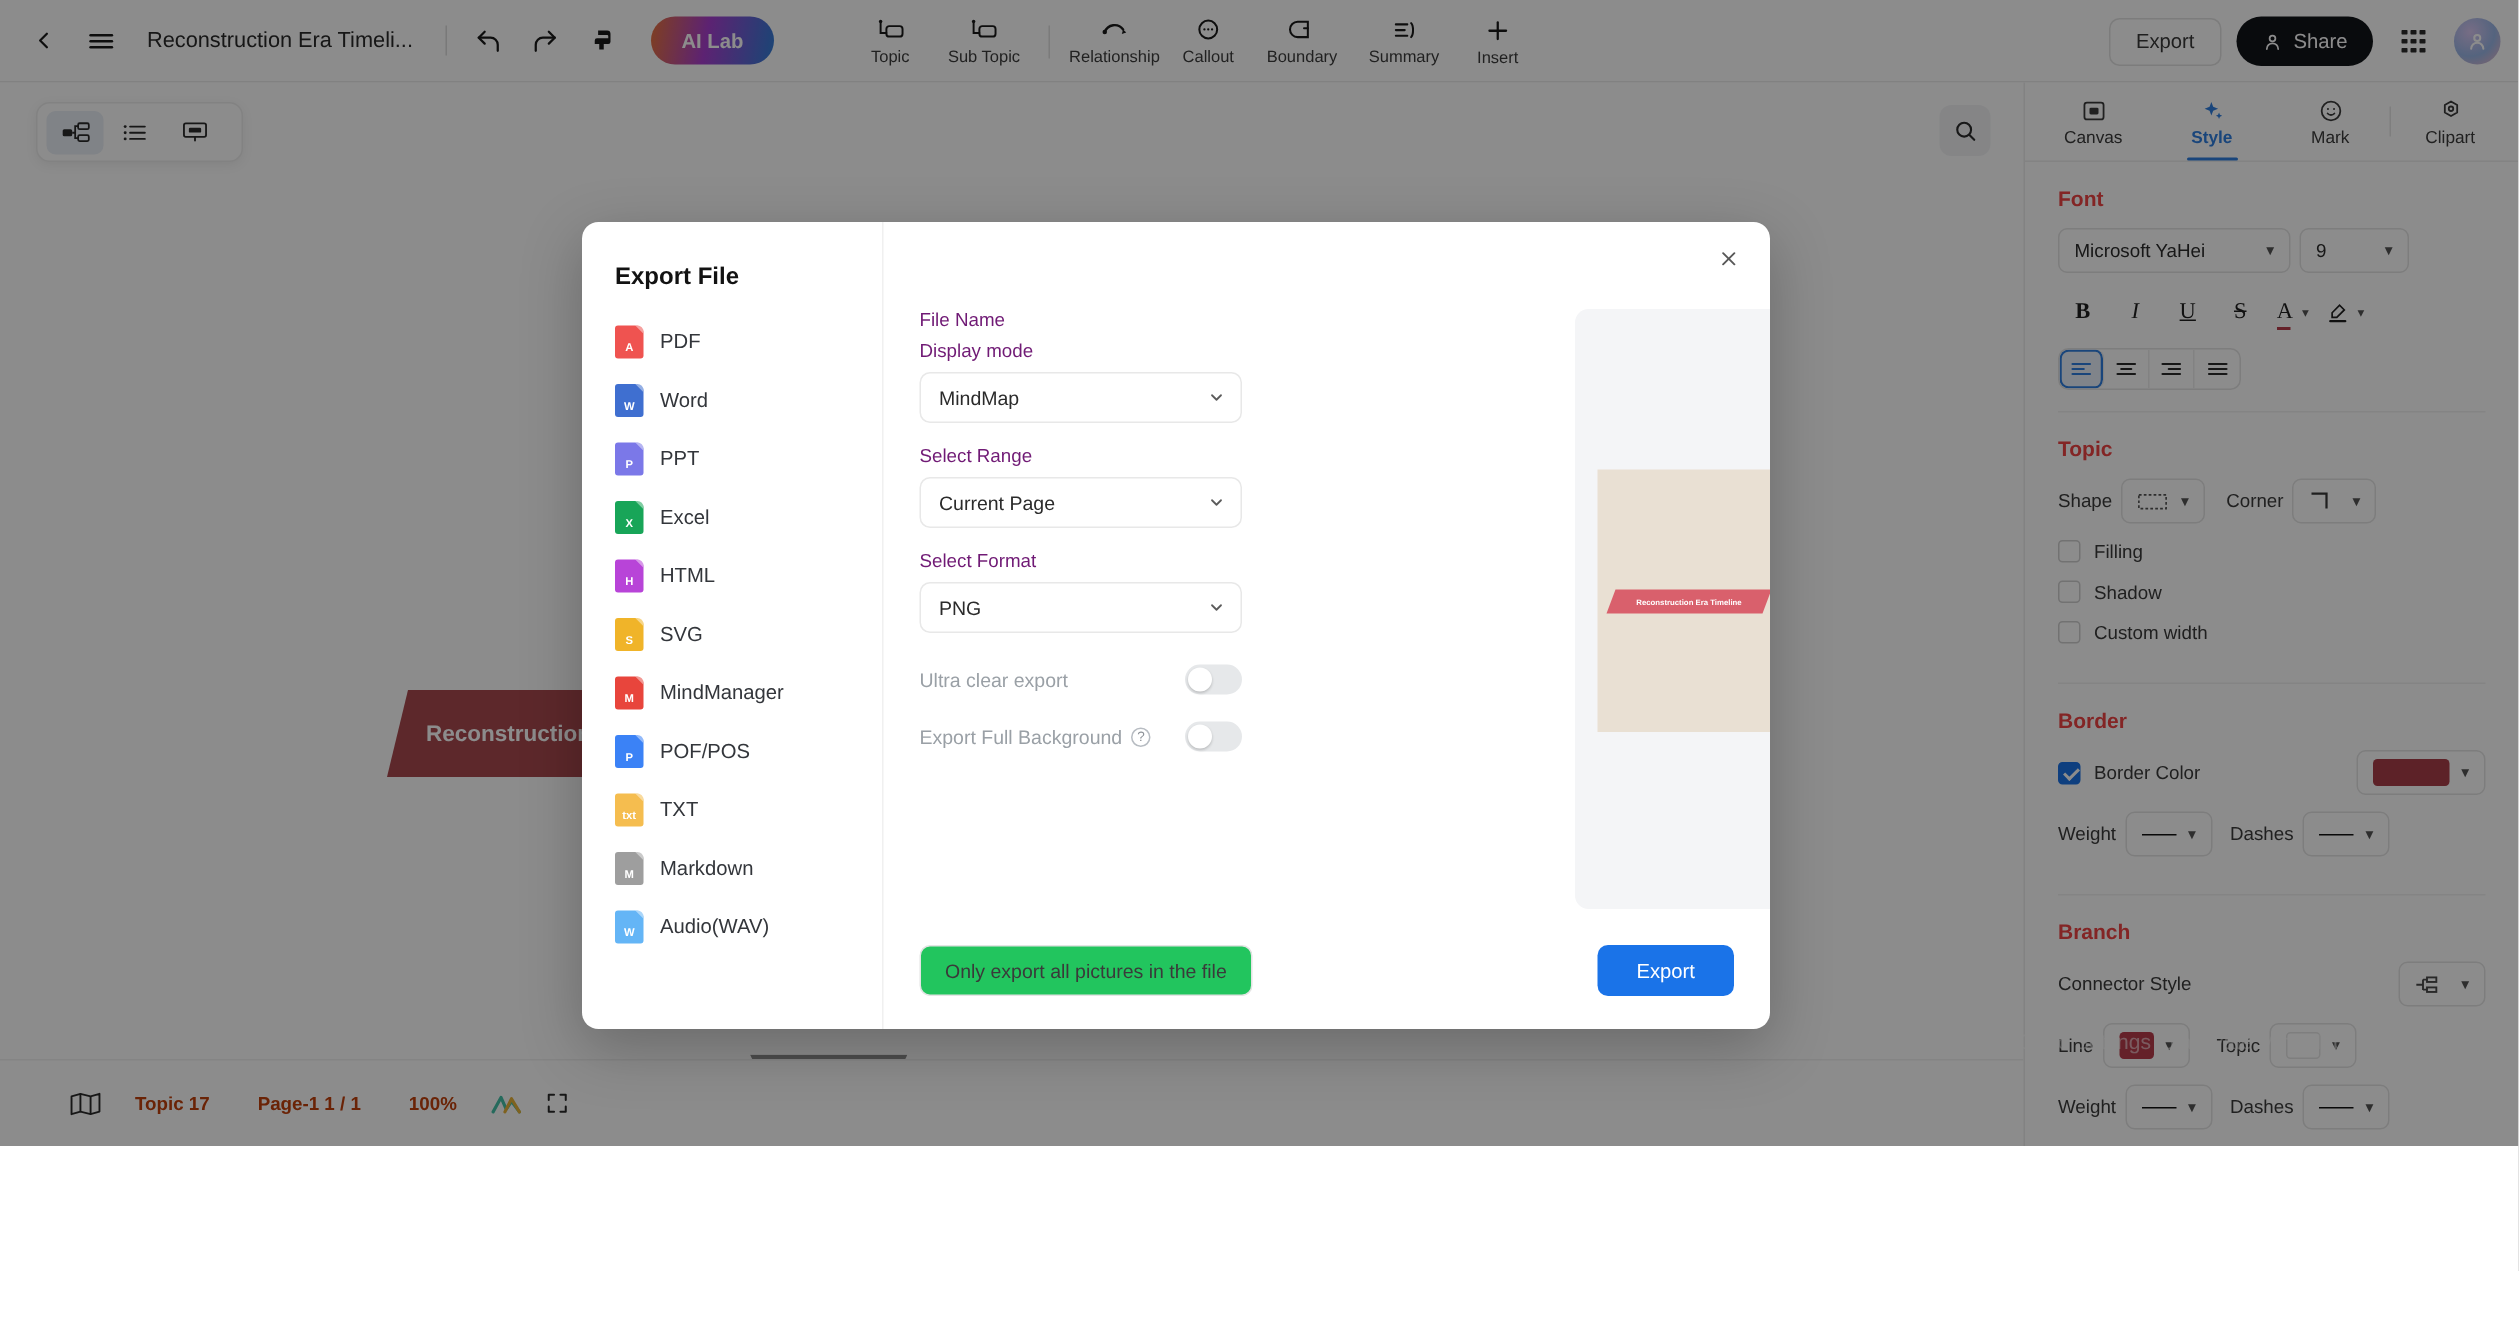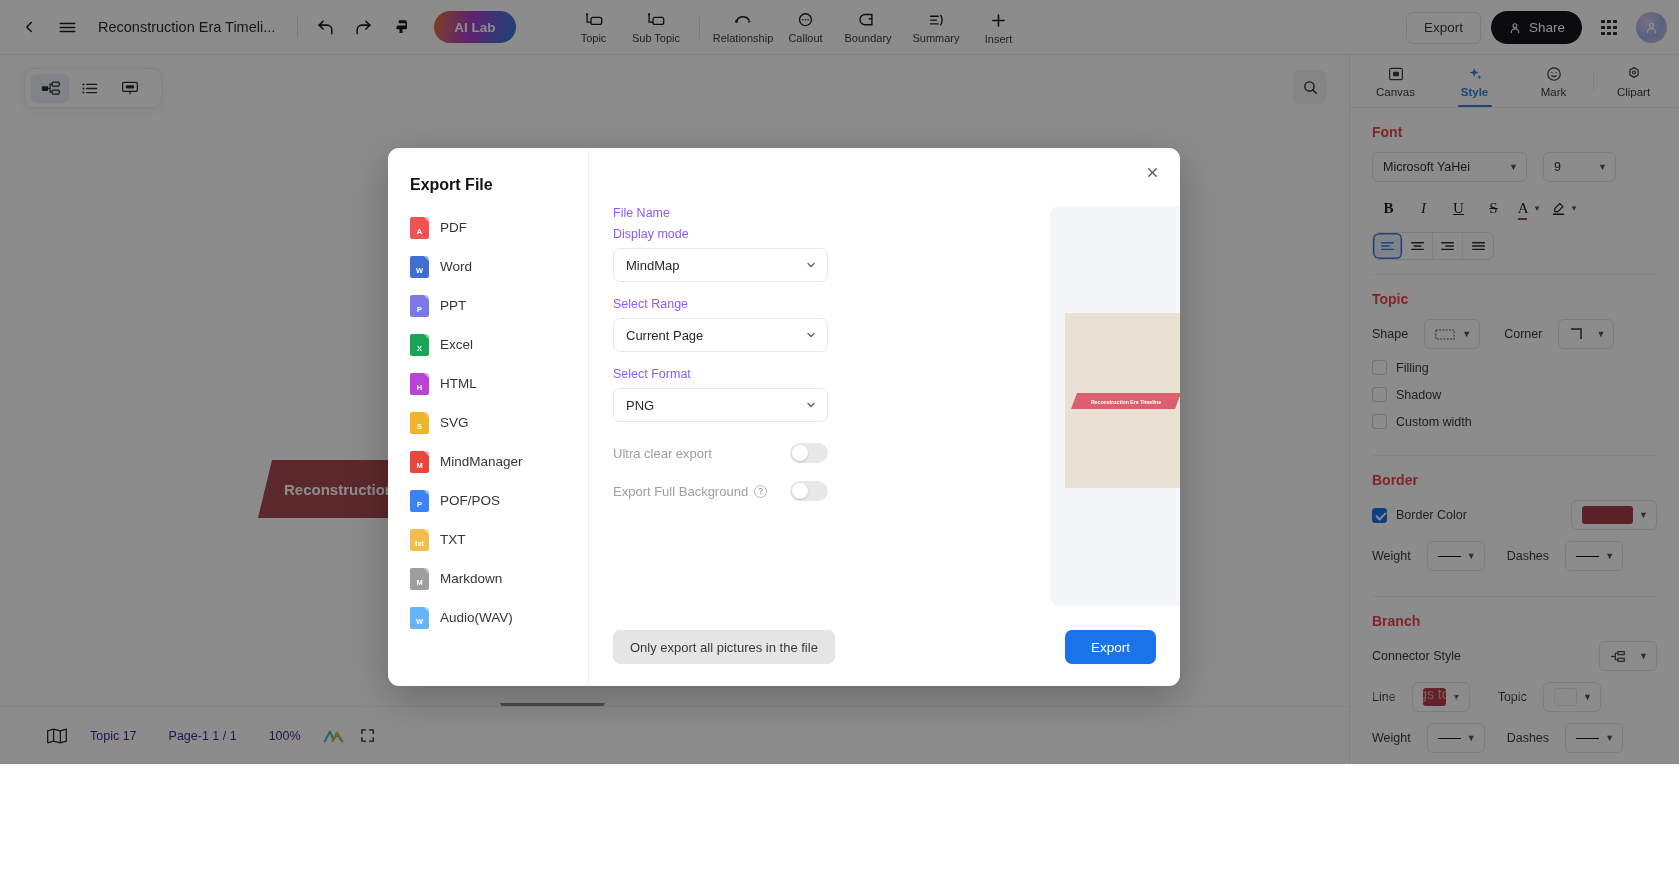--- a/index.html
+++ b/index.html
@@ -112,22 +112,22 @@
   }
 
   
   .statusbar {
     position: absolute; left: 0; bottom: 0; right: 330px; height: 58px;
     background: #fff; display: flex; align-items: center; padding-left: 40px;
     gap: 0; border-top: 1px solid #f0f0f0;
   }
   .sb-icon { width: 34px; height: 34px; display: flex; align-items: center;
     justify-content: center; cursor: pointer; border-radius: 6px; }
-  .sb-text { font-size: 12.5px; color: #4c1d95; padding: 0 16px; cursor: pointer;
-    white-space: nowrap; }
+  .sb-text { font-size: 12.5px; color: #c2410c; padding: 0 16px; cursor: pointer;
+    white-space: nowrap; font-weight: bold; }
   .sb-right {
     position: absolute; right: 24px; bottom: 14px; height: 34px;
     background: #f2f3f5; border-radius: 8px; display: flex; align-items: center;
     padding: 0 6px; gap: 4px;
   }
   .fn-key {
     border: 1.5px solid #3a3a3a; border-radius: 4px; font-size: 10px;
     padding: 1px 4px; color: #2a2a2a; font-weight: bold;
   }
 
@@ -149,21 +149,21 @@
   .rp-tab-div { width: 1px; height: 20px; background: #e6e6e6; align-self: center; }
   .collapse-arrow {
     position: absolute; left: -18px; top: 16px; width: 18px; height: 42px;
     background: #fff; border: 1px solid #ececec; border-right: none;
     border-radius: 6px 0 0 6px; display: flex; align-items: center;
     justify-content: center; cursor: pointer; font-size: 11px; color: #444;
   }
   .rp-body { padding: 0 22px; }
   .sec { padding: 16px 0 14px; border-bottom: 1px solid #f0f0f0; }
   .sec-title { font-size: 14px; font-weight: bold; color: #ef4444; margin-bottom: 12px; }
-  .row { display: flex; align-items: center; gap: 16px; margin-bottom: 11px; }
+  .row { display: flex; align-items: center; gap: 6px; margin-bottom: 11px; }
   .lbl { font-size: 12.5px; color: #3b3b3b; }
   .sel {
     height: 30px; border: 1px solid #e4e4e4; border-radius: 6px; background: #fff;
     display: flex; align-items: center; justify-content: space-between;
     padding: 0 8px 0 10px; font-size: 12.5px; color: #2c2c2c; cursor: pointer;
   }
   .caret { font-size: 9px; color: #555; margin-left: 6px; }
   .fmt-row { display: flex; align-items: center; gap: 2px; margin: 12px 0 10px; }
   .fmt-btn { width: 33px; height: 28px; display: flex; align-items: center;
     justify-content: center; border-radius: 5px; cursor: pointer; font-size: 15px;
@@ -222,21 +222,21 @@
     background: rgba(255,255,255,.45); clip-path: polygon(0 0, 100% 100%, 100% 0);
   }
 
   .m-right { flex: 1; position: relative; }
   .m-close {
     position: absolute; right: 14px; top: 10px; width: 28px; height: 28px;
     display: flex; align-items: center; justify-content: center; cursor: pointer;
     color: #585858; font-size: 19px; border-radius: 6px;
   }
   .m-form { position: absolute; left: 24px; top: 58px; width: 215px; }
-  .flabel { font-size: 12.5px; color: #8b5cf6; margin-bottom: 7px; }
+  .flabel { font-size: 12.5px; color: #701a75; margin-bottom: 7px; }
   .finput {
     height: 34px; border: 1px solid #e8e8e8; border-radius: 7px; background: #fff;
     display: flex; align-items: center; padding: 0 11px; font-size: 13px;
     color: #c4c8cd; margin-bottom: 15px;
   }
   .fselect {
     height: 34px; border: 1px solid #e8e8e8; border-radius: 7px; background: #fff;
     display: flex; align-items: center; justify-content: space-between;
     padding: 0 10px 0 12px; font-size: 13px; color: #2b2b2b; margin-bottom: 15px;
     cursor: pointer;
@@ -258,21 +258,21 @@
     position: absolute; left: 461px; top: 58px; width: 306px; height: 400px;
     background: #f4f5f7; border-radius: 9px; overflow: hidden;
   }
   .pv-inner { position: absolute; left: 15px; top: 107px; width: 276px; height: 175px;
     background: #e9e0d3; }
 
   .m-footer { position: absolute; left: 24px; right: 24px; bottom: 22px;
     display: flex; align-items: center; justify-content: space-between; }
   .only-btn {
     height: 34px; padding: 0 16px; border: 1px solid #e4e4e4; border-radius: 7px;
-    background: #e5e5e5; font-size: 13px; color: #3a3a3a; display: flex;
+    background: #22c55e; font-size: 13px; color: #3a3a3a; display: flex;
     align-items: center; cursor: pointer;
   }
   .exp-btn {
     height: 34px; padding: 0 26px; border-radius: 7px; background: #1a73e8;
     color: #fff; font-size: 13.5px; display: flex; align-items: center;
     cursor: pointer;
   }
   svg { display: block; }
 </style>
 </head>

